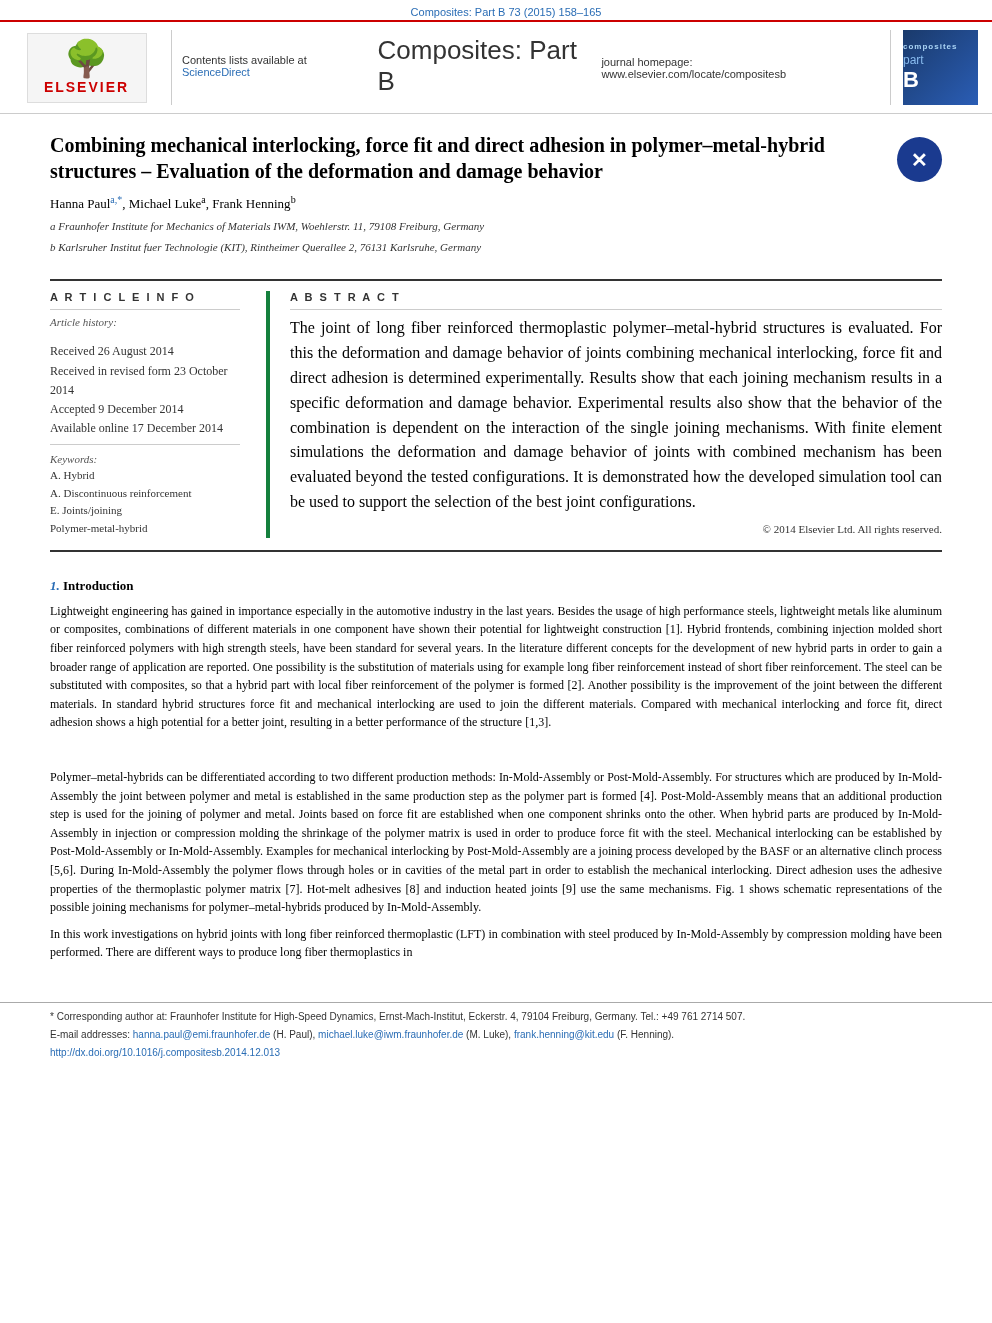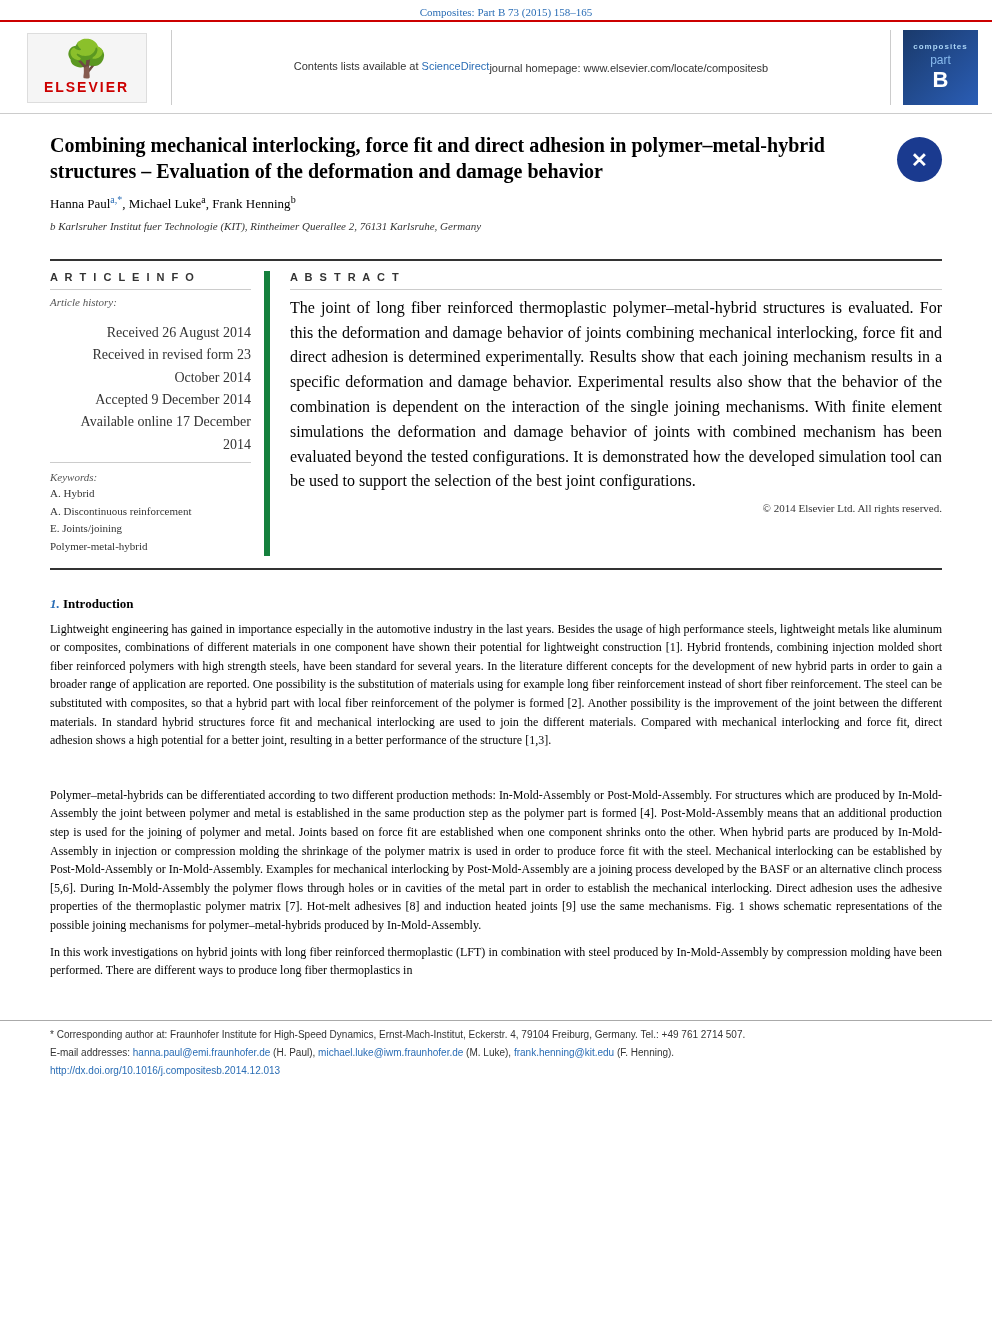--- a/index.html
+++ b/index.html
@@ -18,21 +18,21 @@
       background: #fff;
       padding: 0;
     }
 
     
     .journal-top-bar {
       text-align: center;
       padding: 6px 0 2px;
       font-size: 11px;
       color: #2a6db5;
-      font-family: Liberation Serif, serif;
+      font-family: Liberation Sans, sans-serif;
       margin-left: 20px;
     }
 
     .journal-header {
       display: flex;
       align-items: stretch;
       border-top: 2px solid #c00;
       border-bottom: 1px solid #ccc;
       padding: 8px 12px;
       margin: 0;
@@ -118,21 +118,21 @@
       padding-left: 10px;
       flex-shrink: 0;
     }
 
     .composites-badge {
       width: 75px;
       height: 75px;
       background: linear-gradient(135deg, #1a3a6b 0%, #2a5db5 100%);
       display: flex;
       flex-direction: column;
-      align-items: center;
+      align-items: flex-start;
       justify-content: center;
       color: white;
       font-size: 9px;
       font-family: Arial, sans-serif;
     }
 
     .composites-badge-title {
       font-size: 8px;
       letter-spacing: 1px;
       font-weight: bold;
@@ -225,22 +225,22 @@
     
     .article-info-abstract {
       display: flex;
       gap: 20px;
       margin: 8px 0 12px;
     }
 
     .article-info-col {
       width: 220px;
       flex-shrink: 0;
-      border-right: 6px solid #15803d;
-      padding-right: 13px;
+      border-right: 4px solid #15803d;
+      padding-right: 26px;
     }
 
     .abstract-col {
       flex: 1;
     }
 
     .section-label {
       font-size: 11px;
       font-family: Arial, sans-serif;
       letter-spacing: 2px;
@@ -251,24 +251,23 @@
     }
 
     .article-history-label {
       font-size: 11px;
       font-style: italic;
       color: #555;
       margin-bottom: 14px;
     }
 
     .article-history-item {
-      font-size: 14px;
+      font-size: 12px;
       color: #333;
       line-height: 1.6;
-      text-align: right;
     }
 
     .keywords-label {
       font-size: 11px;
       font-style: italic;
       color: #555;
       margin-top: 8px;
       margin-bottom: 2px;
     }
 
@@ -372,20 +371,21 @@
           <div class="elsevier-text">ELSEVIER</div>
         </div>
       </div>
     </div>
 
     <div class="journal-header-center">
       <div class="sciencedirect-line">
         <span>Contents lists available at</span>
         <span class="sciencedirect-link">ScienceDirect</span>
       </div>
+      <div class="journal-title-big">Composites: Part B</div>
       <div class="journal-homepage">journal homepage: www.elsevier.com/locate/compositesb</div>
     </div>
 
     <div class="journal-header-right">
       <div class="composites-badge">
         <div class="composites-badge-title">composites</div>
         <div style="font-size:12px; color:#88bbee; font-family:Arial,sans-serif; margin-top:2px;">part</div>
         <div class="composites-badge-b">B</div>
       </div>
     </div>
@@ -396,20 +396,21 @@
     <div class="article-title-section">
       <div class="article-title-text">
         <div class="article-main-title">Combining mechanical interlocking, force fit and direct adhesion in polymer–metal-hybrid structures – Evaluation of the deformation and damage behavior</div>
 
         <div class="article-authors">
           <span>Hanna Paul</span><span class="author-sup author-star">a,*</span>,
           <span>Michael Luke</span><span class="author-sup">a</span>,
           <span>Frank Henning</span><span class="author-sup">b</span>
         </div>
 
+        <div class="affiliations">a Fraunhofer Institute for Mechanics of Materials IWM, Woehlerstr. 11, 79108 Freiburg, Germany</div>
         <div class="affiliations">b Karlsruher Institut fuer Technologie (KIT), Rintheimer Querallee 2, 76131 Karlsruhe, Germany</div>
       </div>
 
       <div class="crossmark">
         <div class="crossmark-badge">✕</div>
       </div>
     </div>
 
     <hr class="section-divider-thick">
 

